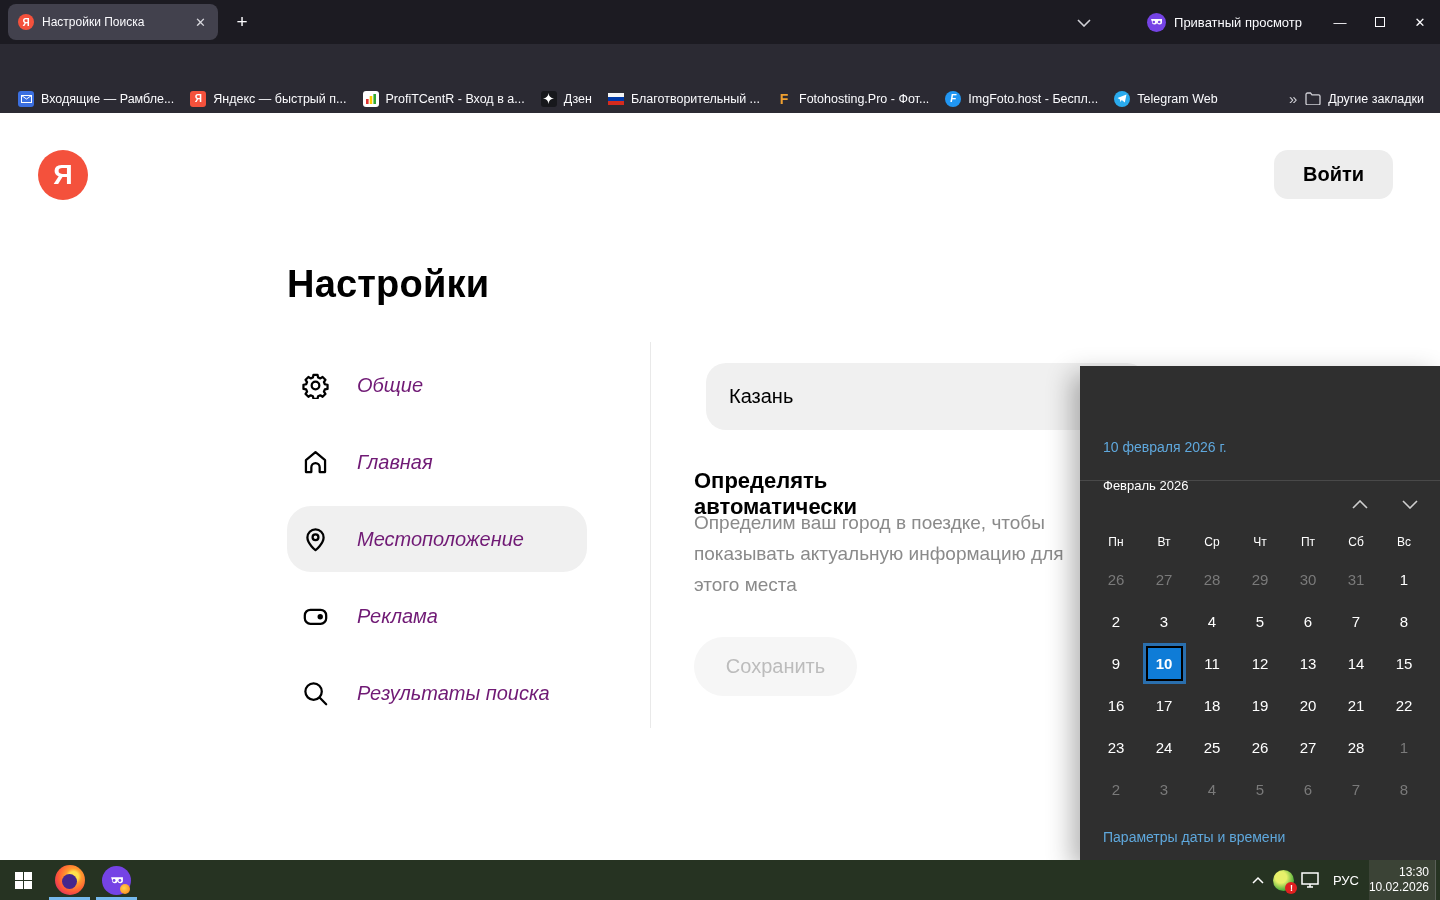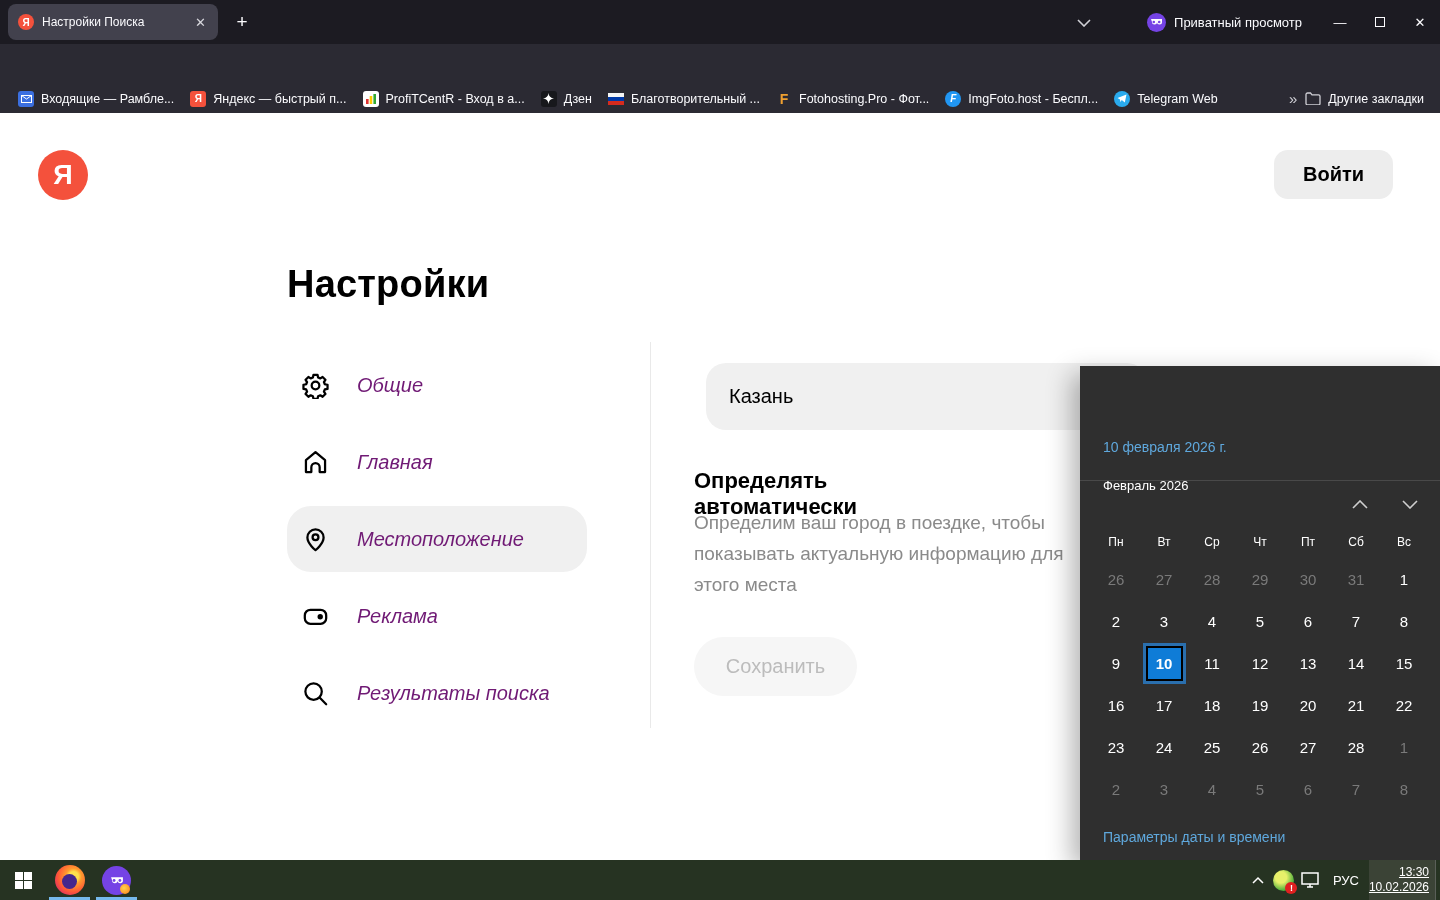--- a/index.html
+++ b/index.html
@@ -83,21 +83,21 @@
   .tk-app .underline { position:absolute; left:3px; right:3px; bottom:0; height:3px; background:#76b9ed; }
   .ff-ico { width:30px; height:30px; border-radius:50%; background:radial-gradient(circle at 62% 38%, #ffe14d 0 18%, #ff9a2e 30%, #ff5a36 58%, #e3315e 80%); position:relative; }
   .ff-ico::after { content:""; position:absolute; left:7px; top:9px; width:15px; height:15px; border-radius:50%; background:#45278d; }
   .pbff-ico { width:29px; height:29px; border-radius:50%; background:#7543e5; display:flex; align-items:center; justify-content:center; position:relative; }
   .pbff-ico::after { content:""; position:absolute; right:1px; bottom:1px; width:10px; height:10px; border-radius:50%; background:radial-gradient(circle at 40% 40%, #ffd24d, #ff7a1a); }
   .tk-tray { margin-left:auto; display:flex; align-items:center; height:40px; }
   .tray-btn { width:26px; height:40px; display:flex; align-items:center; justify-content:center; }
   .av-ico { width:21px; height:21px; border-radius:50%; background:radial-gradient(circle at 38% 35%, #e8f06a 0 30%, #4cae3a 70%, #1d7a2e); position:relative; }
   .av-ico .bang { position:absolute; right:-3px; bottom:-3px; width:12px; height:12px; border-radius:50%; background:#e02020; color:#fff; font-size:9px; font-weight:bold; display:flex; align-items:center; justify-content:center; }
   .tk-lang { color:#fff; font-size:13px; padding:0 10px; }
-  .tk-clock { width:66px; height:40px; background:#3b4336; color:#fff; font-size:12px; display:flex; flex-direction:column; align-items:flex-end; justify-content:center; padding-right:6px; line-height:15px;text-decoration:underline; }
+  .tk-clock { width:66px; height:40px; background:#3b4336; color:#fff; font-size:12px; display:flex; flex-direction:column; align-items:flex-end; justify-content:center; padding-right:6px; line-height:15px; }
   .tk-edge { width:5px; height:40px; border-left:1px solid #5a5f58; }
 
   svg { display:block; }
 </style>
 </head>
 <body>
 
 <div class="screen">
 
   <div class="titlebar">

